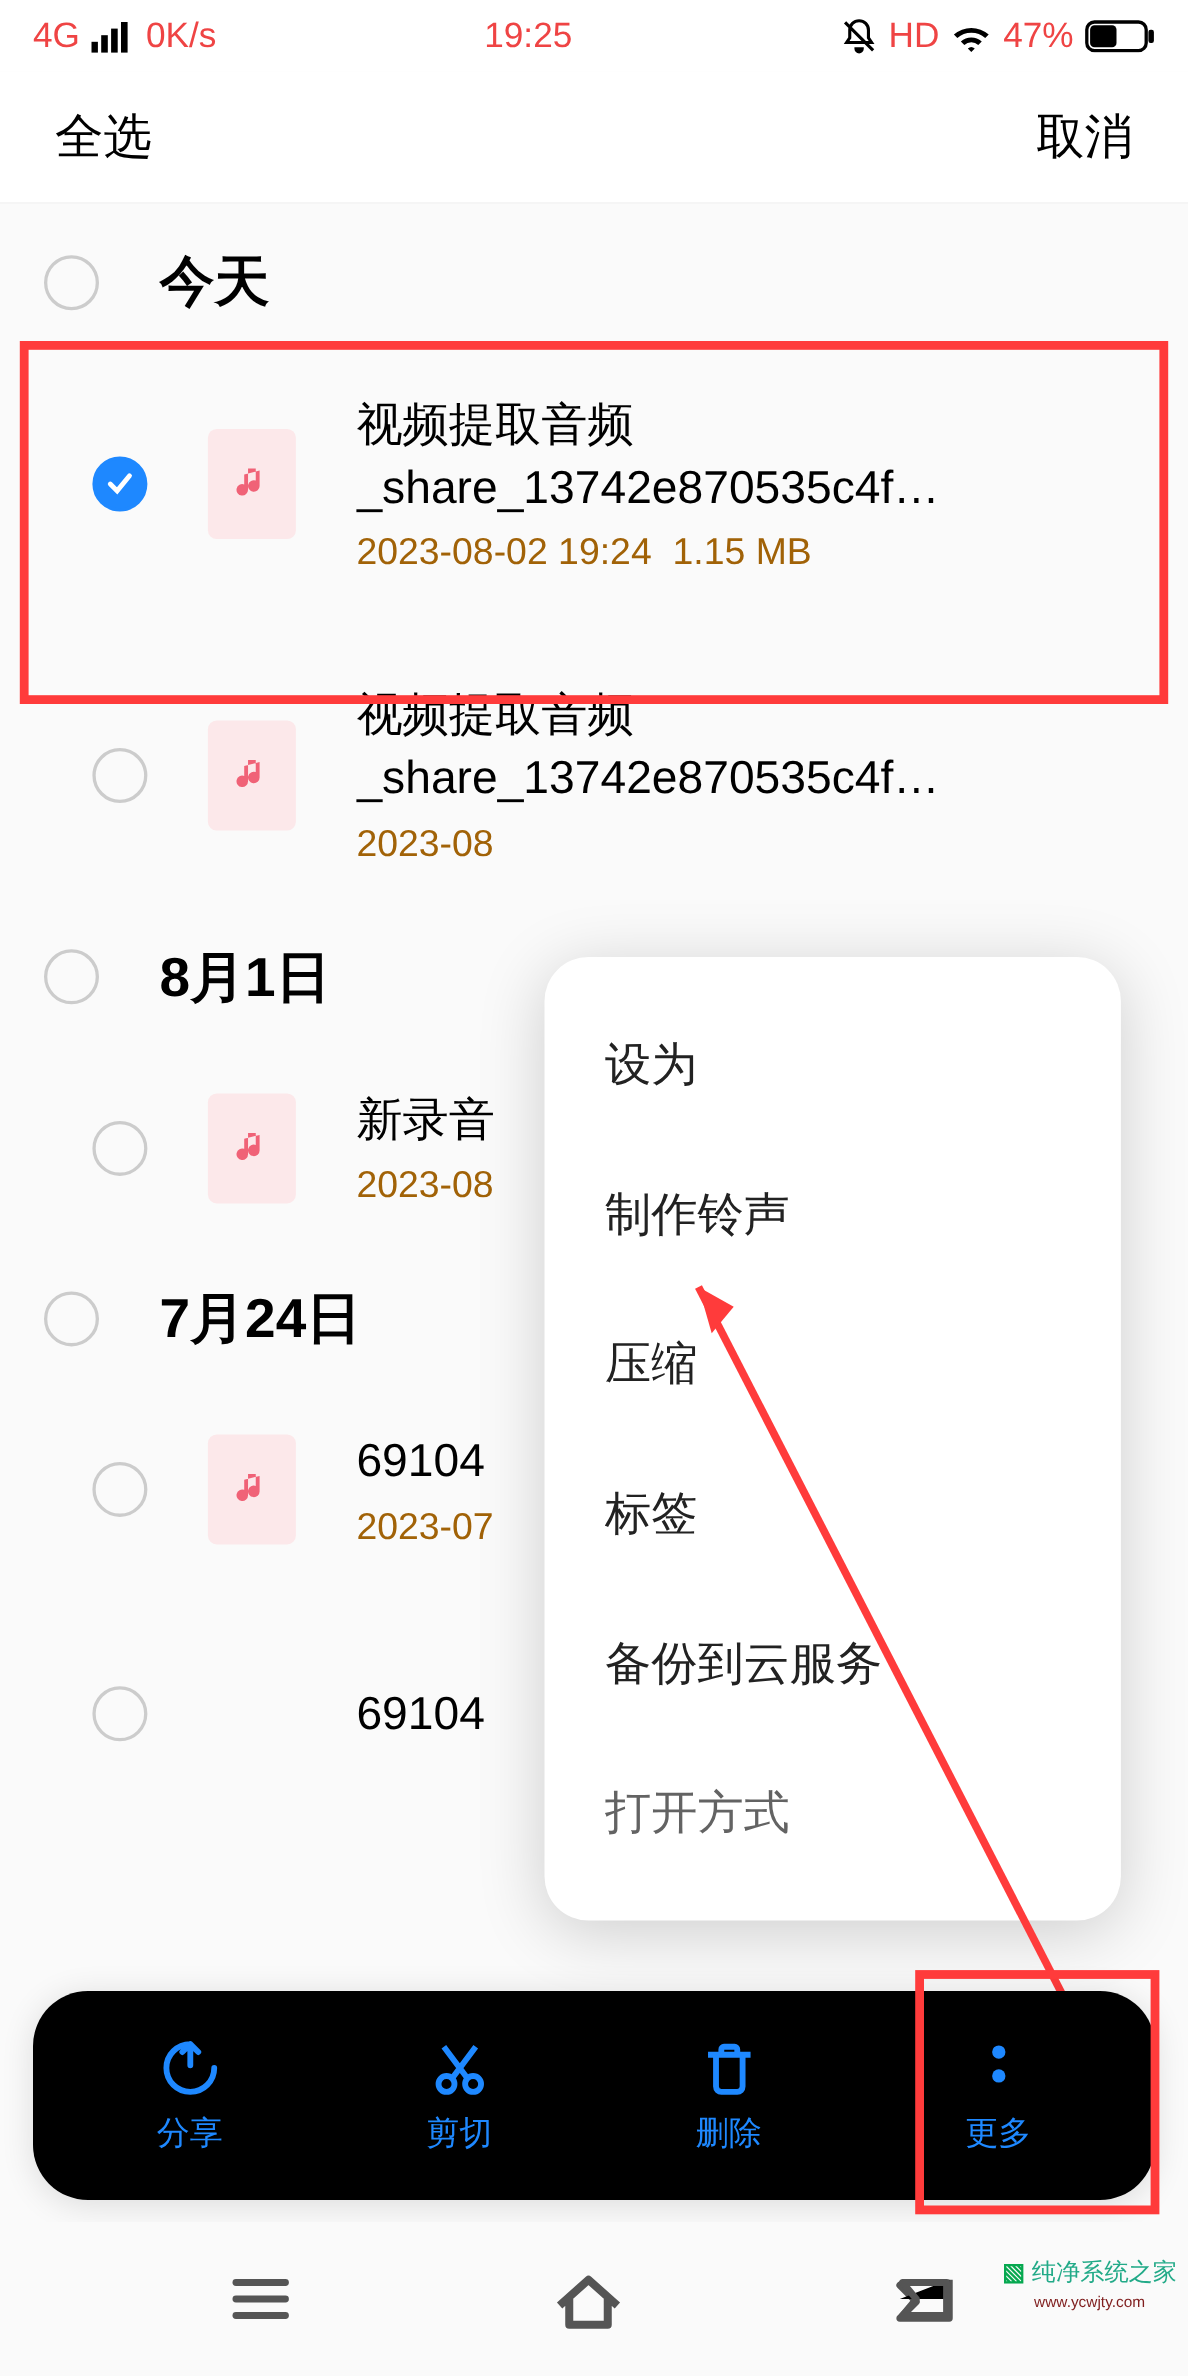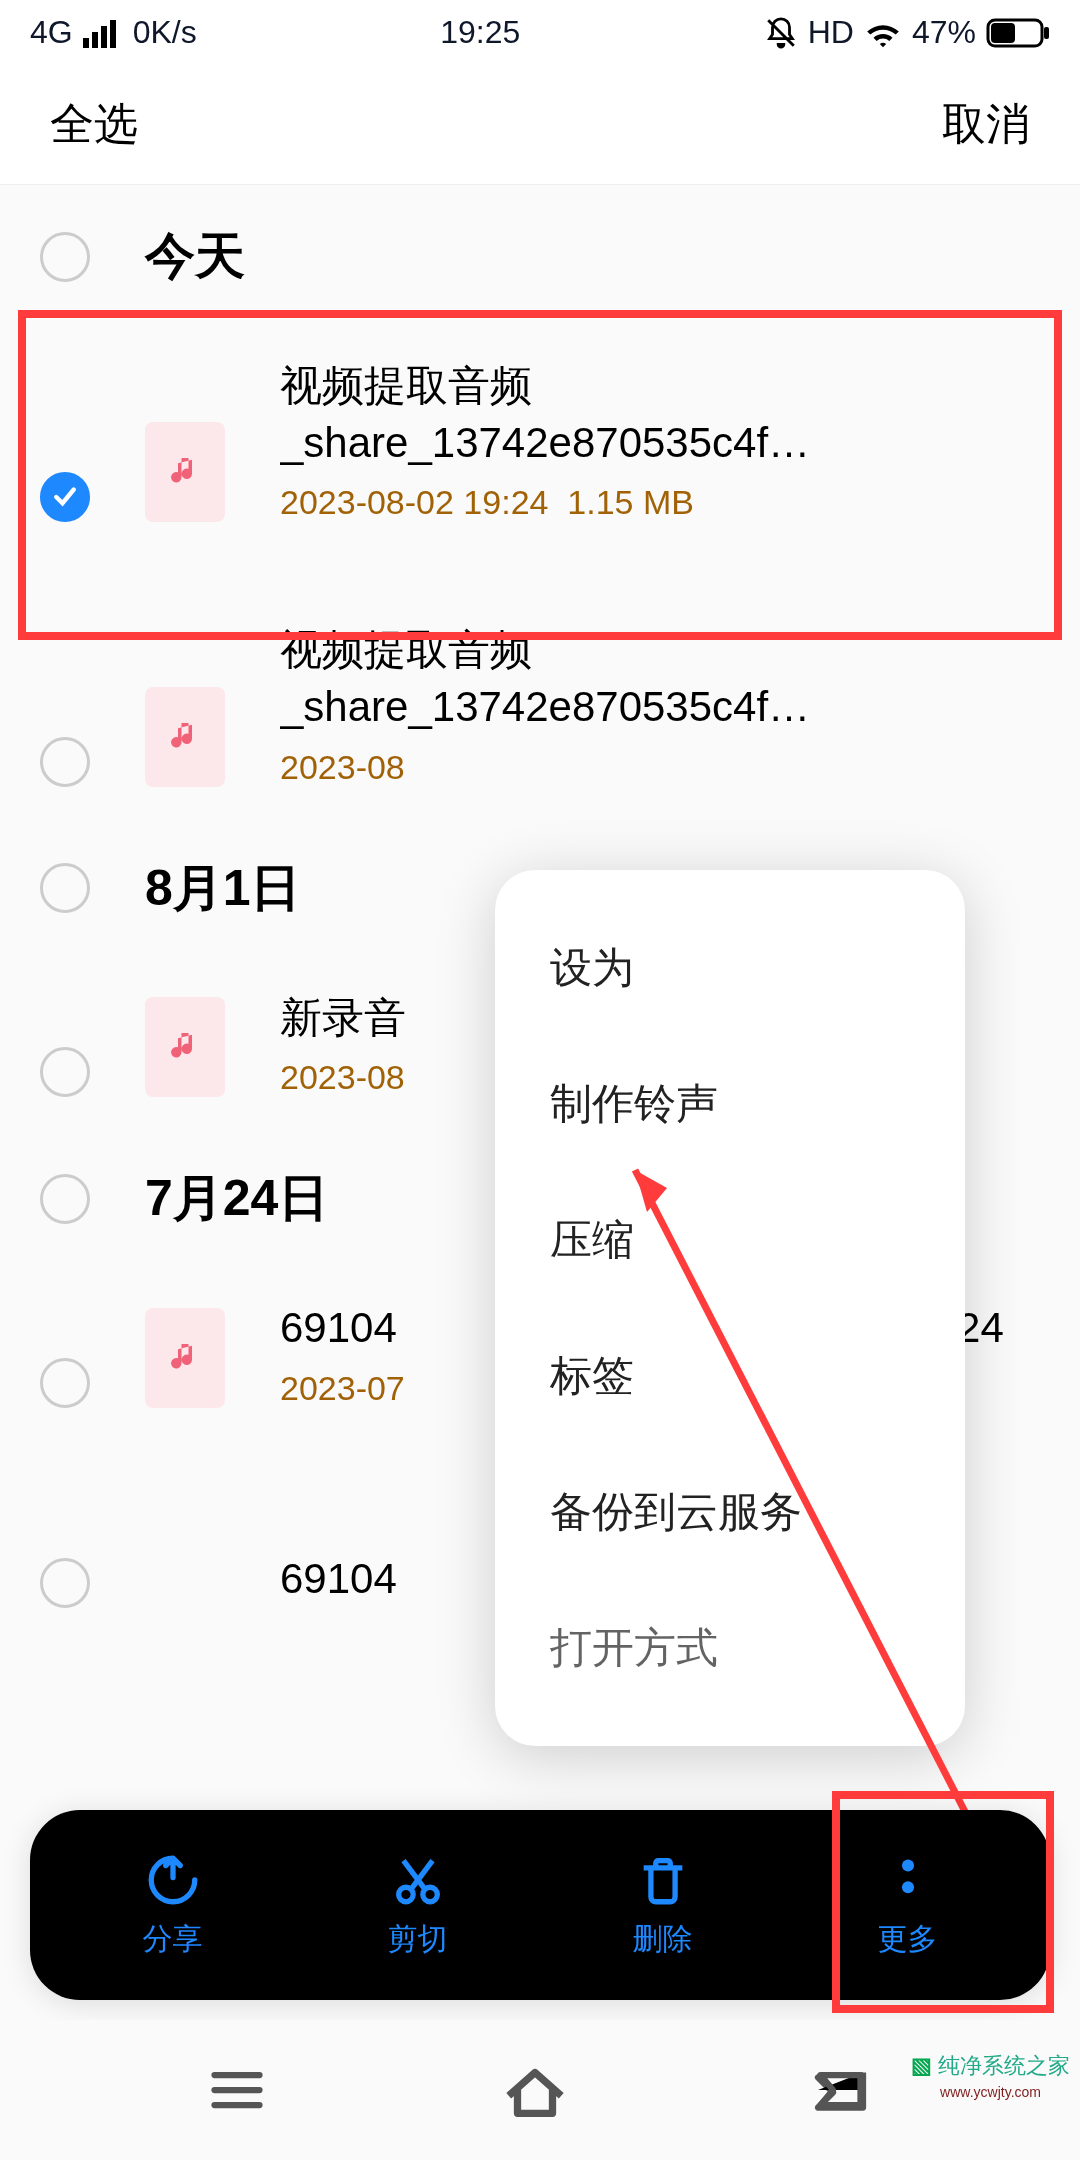--- a/index.html
+++ b/index.html
@@ -12,21 +12,21 @@
       overflow: hidden;
     }
     .status-bar {
       height: 65px;
       display: flex;
       align-items: center;
       justify-content: space-between;
       padding: 0 30px;
       font-size: 32px;
       font-weight: 500;
-      color: #0f172a;
+      color: #ef4444;
       background: #fff;
       gap: 35px;
     }
     .status-left, .status-right { display: flex; align-items: center; gap: 10px; }
     .header {
       height: 120px;
       display: flex;
       align-items: center;
       justify-content: space-between;
       padding: 0 50px;
@@ -53,24 +53,25 @@
       justify-content: center;
     }
     .checkbox.checked {
       background: #1e88ff;
       border-color: #1e88ff;
       color: #fff;
     }
     .section-title { font-size: 50px; font-weight: 700; }
     .file-item {
       display: flex;
-      align-items: flex-end;
+      align-items: center;
       padding: 30px 40px;
       gap: 55px;
       position: relative;
+      margin-left: 44px;
     }
     .file-icon {
       width: 80px;
       height: 100px;
       background: #fce8ea;
       border-radius: 8px;
       display: flex;
       align-items: center;
       justify-content: center;
       color: #f06277;
@@ -118,21 +119,21 @@
       gap: 10px;
       color: #1e88ff;
       font-size: 30px;
       flex:1;
     }
     .bottom-btn svg { width: 58px; height: 58px; }
     .popup-menu {
       position: absolute;
       top: 870px;
       left: 495px;
-      width: 470px;
+      width: 524px;
       background: #fff;
       border-radius: 40px;
       box-shadow: 0 10px 60px rgba(0,0,0,0.18);
       padding: 30px 0;
       overflow: hidden;
     }
     .popup-item {
       padding: 40px 55px;
       font-size: 42px;
       color: #222;

